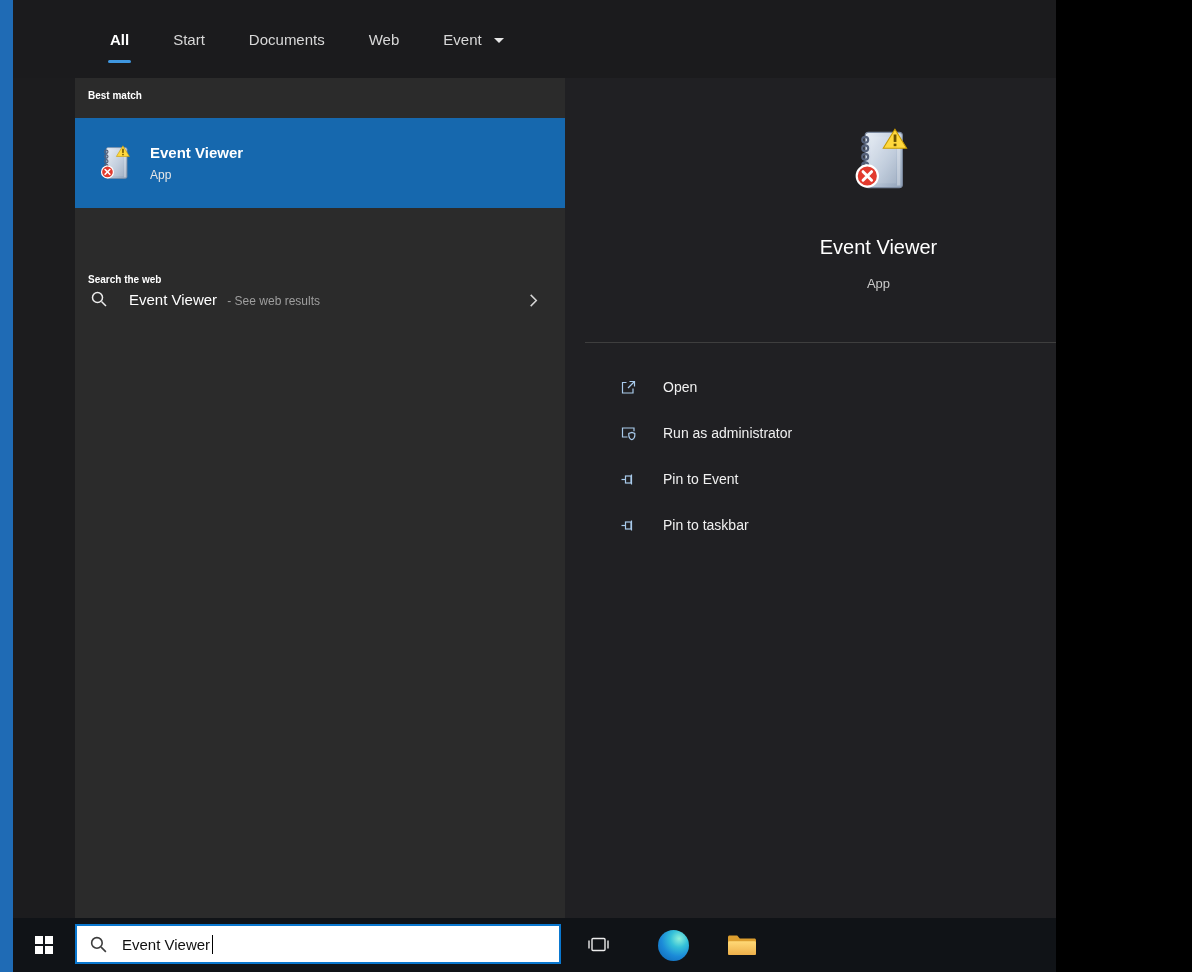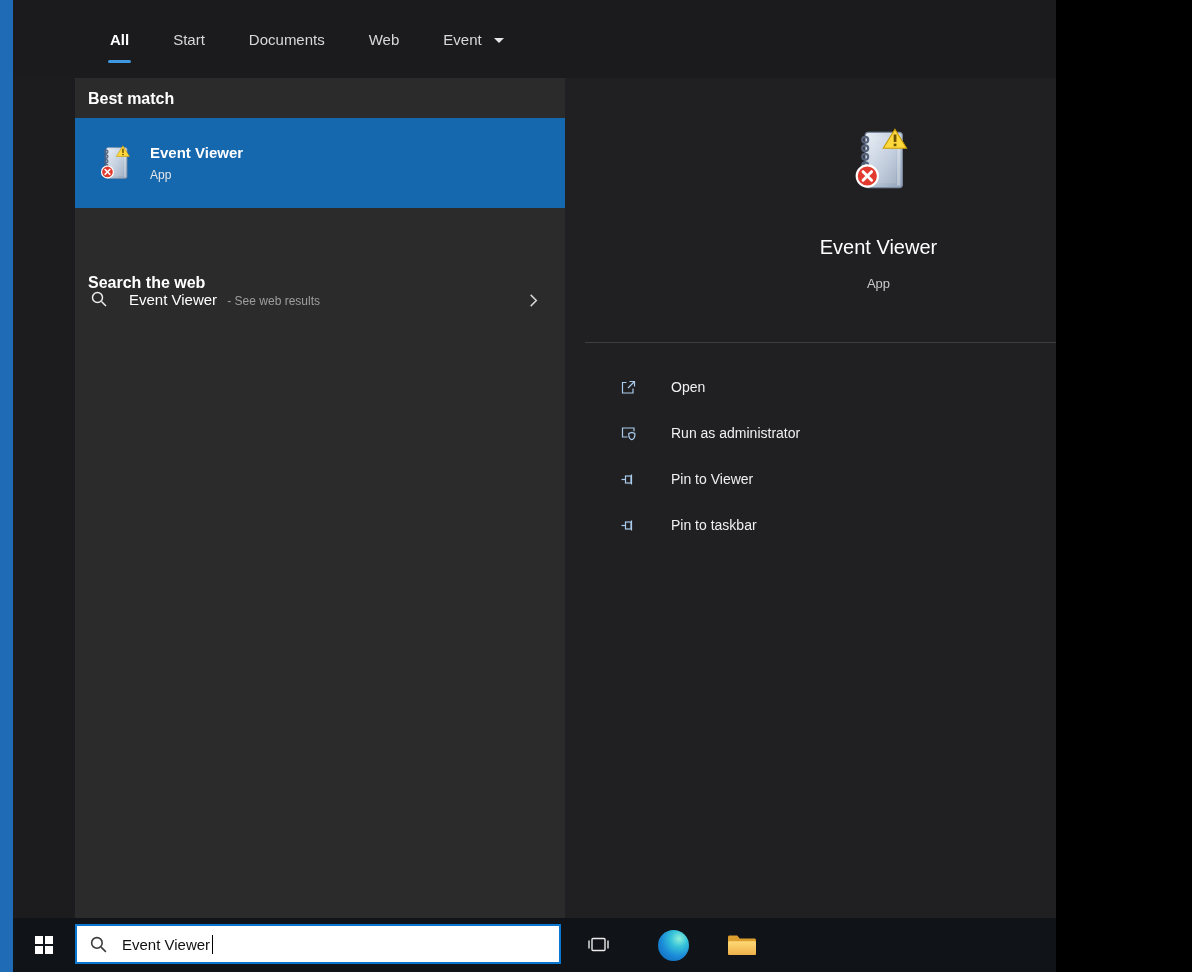--- a/index.html
+++ b/index.html
@@ -28,21 +28,21 @@
               border-left:5px solid transparent; border-right:5px solid transparent;
               border-top:5px solid #e6e6e6; vertical-align:middle; }
   .header-actions { margin-left:auto; display:flex; align-items:center; gap:32px;
                     padding-right:38px; }
   .ellipsis-btn { color:#e0e0e0; font-size:20px; letter-spacing:1px; line-height:14px; }
   .close-btn { color:#e6e6e6; font-size:26px; line-height:20px; }
 
   
   .results-panel { position:absolute; left:62px; top:78px; width:490px; bottom:0;
                    background:#2b2b2b; }
-  .section-label { position:absolute; left:13px; color:#ffffff; font-size:16px; font-weight:700; }
+  .section-label { position:absolute; left:13px; color:#ffffff; font-size:10px; font-weight:700; }
   .label-best { top:12px; }
   .label-web  { top:149px;margin-top:47px; }
 
   .best-row { position:absolute; left:0; top:40px; width:100%; height:90px;
               background:#1668ae; display:flex; align-items:center; padding-left:20px; }
   .ev-small { width:38px; height:38px; display:block; }
   .bm-text { margin-left:17px; display:flex; flex-direction:column; gap:7px; }
   .bm-title { color:#ffffff; font-size:15px; font-weight:700; }
   .bm-sub   { color:#e6e6e6; font-size:12px; }
 
@@ -58,21 +58,21 @@
                   background:#202023; }
   .ev-large { position:absolute; left:50%; transform:translateX(-50%); top:48px;
               width:68px; height:68px; display:block; }
   .detail-title { position:absolute; top:158px; width:100%; text-align:center;
                   color:#ffffff; font-size:20px; }
   .detail-sub { position:absolute; top:198px; width:100%; text-align:center;
                 color:#c9c9c9; font-size:13px; }
   .divider { position:absolute; top:264px; left:20px; right:20px; height:1px;
              background:#3e3e3e; }
   .actions { position:absolute; top:286px; left:0; right:0; list-style:none; }
-  .action { height:46px; display:flex; align-items:center; padding-left:55px; gap:34px;
+  .action { height:46px; display:flex; align-items:center; padding-left:55px; gap:26px;
             color:#f0f0f0; font-size:14px; }
   .action svg { width:17px; height:17px; flex:none; display:block; }
 
   
   .taskbar { position:absolute; left:0; right:0; top:918px; height:54px; background:#101317; }
   .start-btn { position:absolute; left:20px; top:0; width:48px; height:54px;
                display:flex; align-items:center; justify-content:center; }
   .win-logo { display:grid; grid-template-columns:8px 8px; grid-template-rows:8px 8px; gap:2px; }
   .win-logo span { background:#fdfdfd; }
   .tb-search { position:absolute; left:75px; top:6px; width:486px; height:40px;
@@ -210,21 +210,21 @@
             <path d="M11.8 7.4 L14.8 8.5 V10.6 C14.8 12.8 13.4 14.1 11.8 14.7 C10.2 14.1 8.8 12.8 8.8 10.6 V8.5 Z"></path>
           </svg>
           <span>Run as administrator</span>
         </li>
         <li class="action">
           <svg viewBox="0 0 17 17" fill="none" stroke="#a9cbec" stroke-width="1.2">
             <path d="M1.5 8.5 H5.5"></path>
               <rect x="5.5" y="5" width="5.5" height="7"></rect>
               <path d="M11.5 3.5 V13.5"></path>
           </svg>
-          <span>Pin to Viewer</span>
+          <span>Pin to Event</span>
         </li>
         <li class="action">
           <svg viewBox="0 0 17 17" fill="none" stroke="#a9cbec" stroke-width="1.2">
             <path d="M1.5 8.5 H5.5"></path>
               <rect x="5.5" y="5" width="5.5" height="7"></rect>
               <path d="M11.5 3.5 V13.5"></path>
           </svg>
           <span>Pin to taskbar</span>
         </li>
       </ul>

